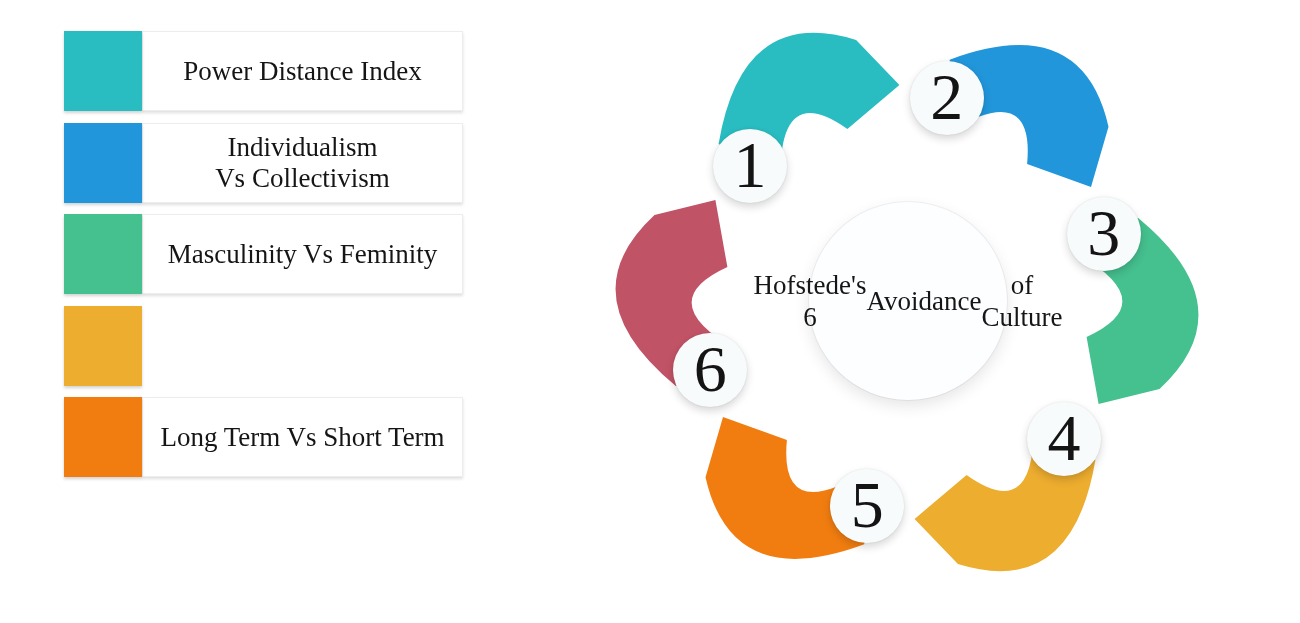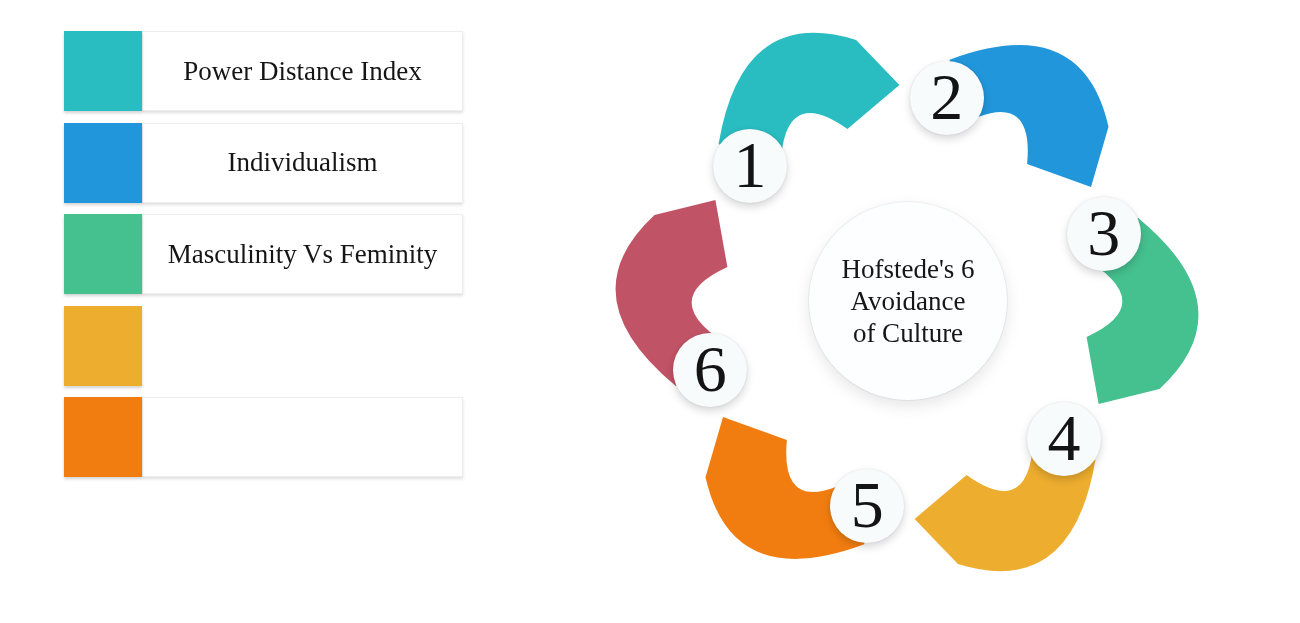--- a/index.html
+++ b/index.html
@@ -28,21 +28,21 @@
   }
 
   
   .diagram{position:absolute;inset:0;}
   svg.arrows{position:absolute;left:0;top:0;}
 
   .center-circle{
     position:absolute;left:809px;top:202px;width:198px;height:198px;border-radius:50%;
     background:#fdfeff;
     box-shadow:0 0 0 1px rgba(0,0,0,.05), 0 6px 16px rgba(0,0,0,.10);
-    display:flex;flex-direction:column;justify-content:center;align-items:center;
+    display:flex;flex-direction:row;justify-content:center;align-items:center;
     text-align:center;font-size:27px;line-height:32px;color:#161616;
   }
 
   .step-circle{
     position:absolute;width:74px;height:74px;border-radius:50%;
     background:#f8fbfc;
     box-shadow:0 0 2px rgba(0,0,0,.10), 0 4px 9px rgba(0,0,0,.16);
     text-align:center;font-size:66px;line-height:72px;color:#141414;
   }
 </style>
@@ -58,38 +58,40 @@
       <div class="label-box">
         <div>Power Distance Index</div>
         <div></div>
       </div>
     </div>
 
     <div class="legend-row">
       <div class="swatch" style="background: rgb(33, 150, 219);"></div>
       <div class="label-box">
         <div>Individualism</div>
+        <div>Vs Collectivism</div>
       </div>
     </div>
 
     <div class="legend-row">
       <div class="swatch" style="background: rgb(69, 192, 143);"></div>
       <div class="label-box">
         <div>Masculinity Vs Feminity</div>
         <div></div>
       </div>
     </div>
 
     <div class="legend-row">
       <div class="swatch" style="background: rgb(237, 173, 47);"></div>
     </div>
 
     <div class="legend-row">
       <div class="swatch" style="background: rgb(241, 125, 16);"></div>
       <div class="label-box">
+        <div>Long Term Vs Short Term</div>
       </div>
     </div>
 
 
   </div>
 
   <div class="diagram">
 
     <svg class="arrows" id="arrows-svg" width="1300" height="623" viewBox="0 0 1300 623">
         <path d="M718.6 143.9 Q742.2 4.6 856.1 39.9 L899.4 85.1 L847.4 129.0 Q779.0 80.3 780.4 179.7 Z" fill="#29BCC1"></path>

